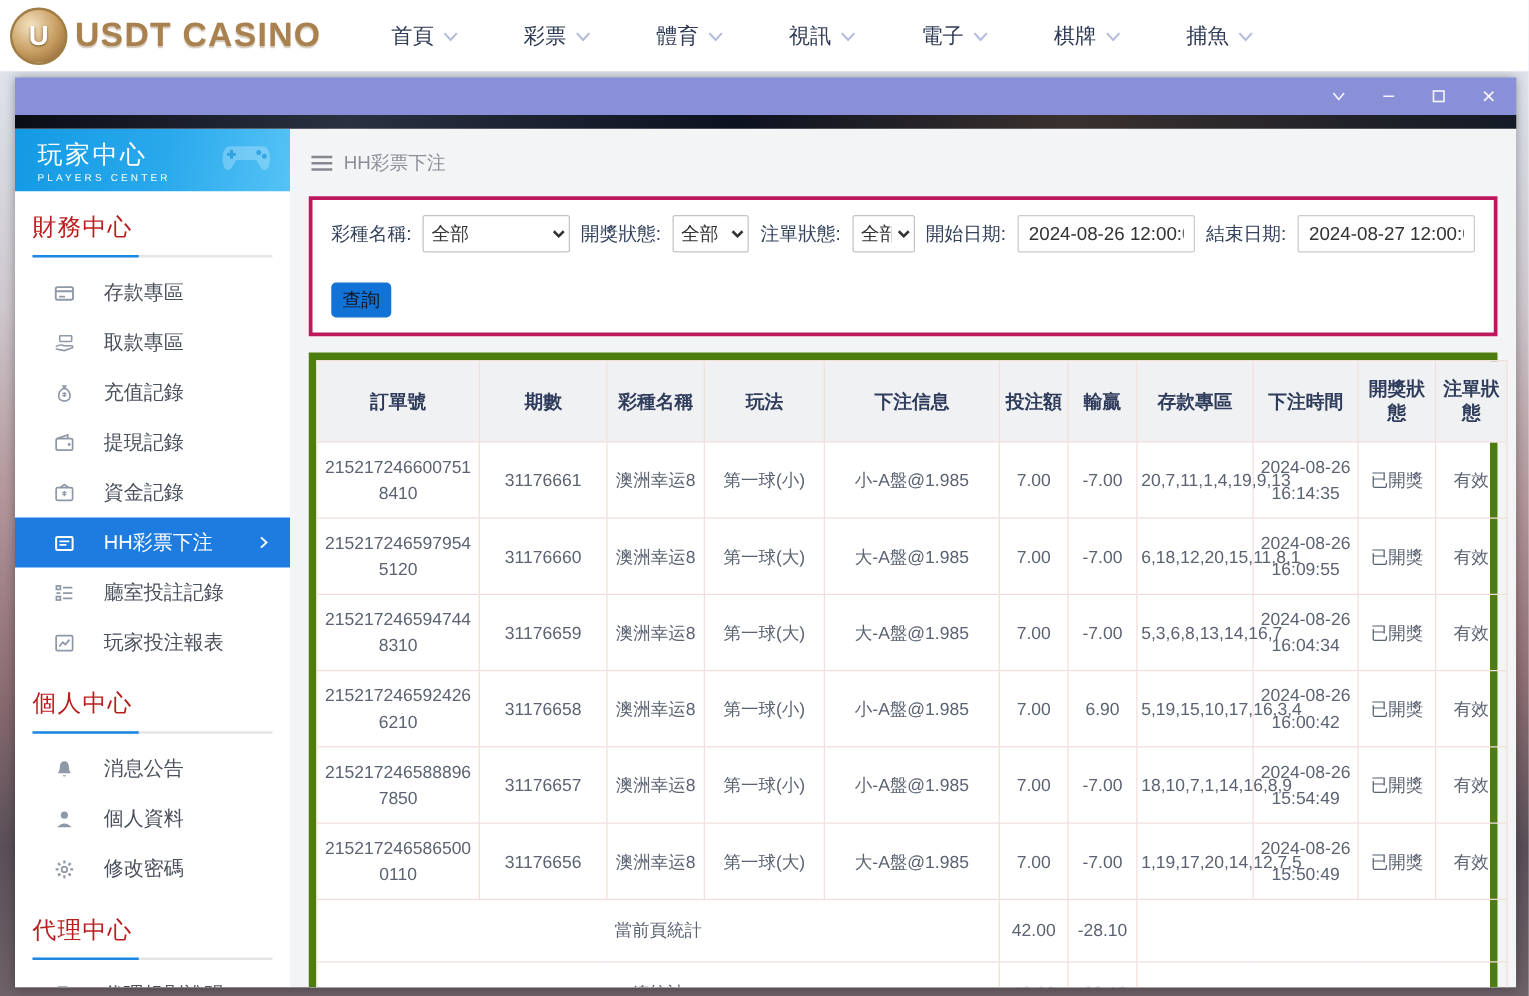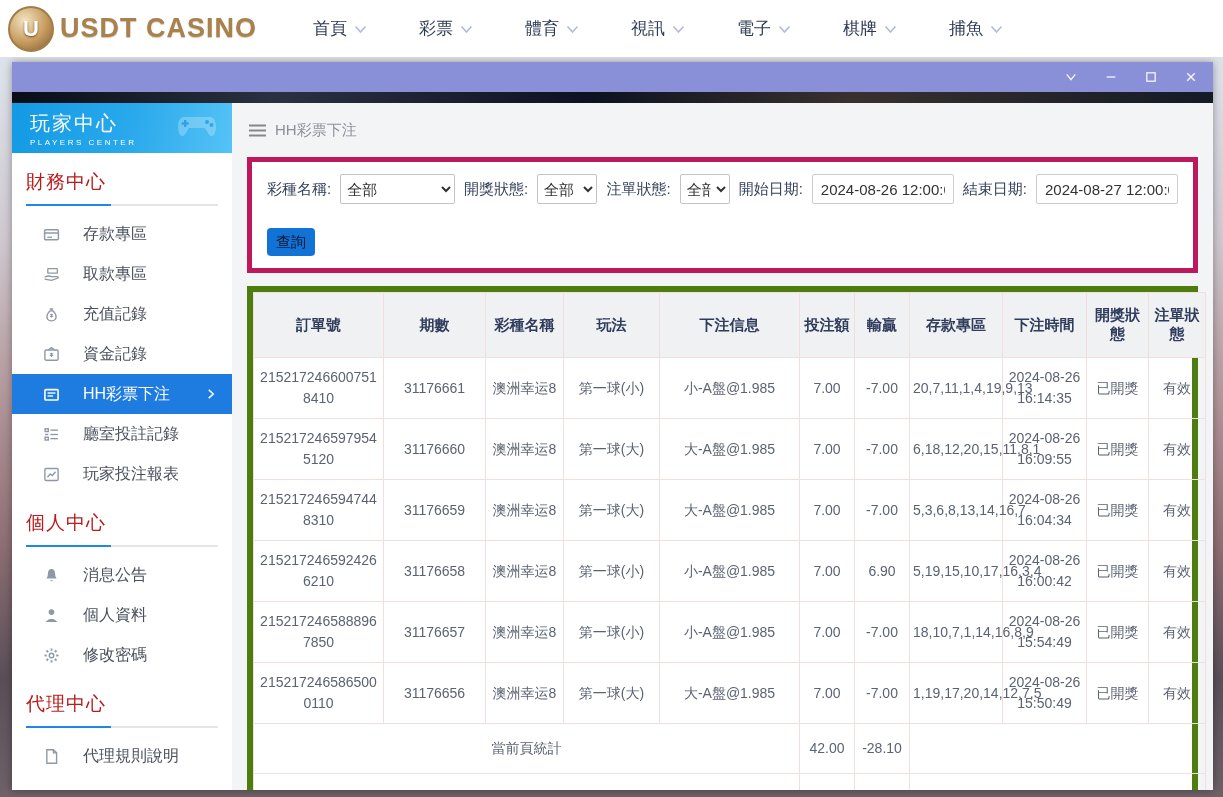--- a/index.html
+++ b/index.html
@@ -37,21 +37,21 @@
   .sb-underline { margin:9px 14px 8px 14px; height:2px; background:#e5e5e5; position:relative; }
   .sb-underline::before { content:""; position:absolute; left:0; top:0; height:2px; width:85px; background:#1e88e5; }
   .sb-item { height:40px; display:flex; align-items:center; padding-left:31px; gap:23px; font-size:16px; color:#4a505c; cursor:pointer; position:relative; }
   .sb-item .sb-ico { color:#8f98a6; display:flex; }
   .sb-item.active { background:#1e7ce0; color:#fff; }
   .sb-item.active .sb-ico { color:#fff; }
   .sb-item .sb-chev { position:absolute; right:15px; display:flex; }
   
   .main { flex:1; background:#f3f4f6; overflow:hidden; display:flex; flex-direction:column; }
   .breadcrumb { height:54px; display:flex; align-items:center; gap:9px; padding-left:17px; color:#8b8f98; font-size:15px; flex-shrink:0; }
-  .card { background:#fff; border:5px solid #be185d; margin:0 15px; }
+  .card { background:#fff; border:3px solid #be185d; margin:0 15px; }
   .filter-card { padding:12px 15px 12px 15px; margin-bottom:13px; }
   .filter-row { display:flex; align-items:center; gap:9px; flex-wrap:nowrap; }
   .filter-row label { font-size:15px; color:#33415c; white-space:nowrap; }
   .filter-row select { height:30px; border:1px solid #c4c4c4; border-radius:2px; background:#fff; font-size:15px; color:#333; padding:0 2px;
     font-family:"Liberation Sans", sans-serif; }
   .sel-lottery { width:122px; } .sel-draw { width:64px; } .sel-order { width:50px; }
   .filter-row input { height:30px; width:142px; border:1px solid #cccccc; border-radius:2px; font-size:15px; color:#333; padding:0 8px;
     font-family:"Liberation Sans", sans-serif; }
   .search-btn { margin-top:24px; width:48px; height:28px; background:#1273d6; color:#0f172a; border:none; border-radius:4px;
     font-size:15px; cursor:pointer; font-family:"Liberation Sans", sans-serif; }
@@ -182,20 +182,30 @@
           </div>
           <div class="sb-item">
             <span class="sb-ico">
               <svg width="17" height="17" viewBox="0 0 16 16">
                 <path d="M6 2 h4 l-1.3 2.2 h-1.4 Z" fill="currentColor"></path>
                 <path d="M6.7 4.6 C3.6 6.9 3 10.6 4.5 12.6 C6 14.4 10 14.4 11.5 12.6 C13 10.6 12.4 6.9 9.3 4.6 Z" fill="none" stroke="currentColor" stroke-width="1.3"></path>
                 <path d="M8 7.3 v3.6 M6.5 8.2 h3 M6.5 9.8 h3" stroke="currentColor" stroke-width="1" fill="none"></path>
               </svg>
             </span>
             <span>充值記錄</span>
+          </div>
+          <div class="sb-item">
+            <span class="sb-ico">
+              <svg width="17" height="17" viewBox="0 0 16 16">
+                <rect x="1.8" y="4.6" width="12.4" height="8.6" rx="1" fill="none" stroke="currentColor" stroke-width="1.3"></rect>
+                <path d="M2.5 4.6 L10.5 1.8 V4.4" fill="none" stroke="currentColor" stroke-width="1.3"></path>
+                <circle cx="11.6" cy="9" r="1.1" fill="currentColor"></circle>
+              </svg>
+            </span>
+            <span>提現記錄</span>
           </div>
           <div class="sb-item">
             <span class="sb-ico">
               <svg width="17" height="17" viewBox="0 0 16 16">
                 <rect x="1.8" y="3.8" width="12.4" height="9.6" rx="1.2" fill="none" stroke="currentColor" stroke-width="1.3"></rect>
                 <path d="M5 3.8 L8 1.6 L11 3.8" fill="none" stroke="currentColor" stroke-width="1.3"></path>
                 <path d="M8 6.4 v4 M6.4 7.4 h3.2 M6.4 9 h3.2" stroke="currentColor" stroke-width="1" fill="none"></path>
               </svg>
             </span>
             <span>資金記錄</span>

